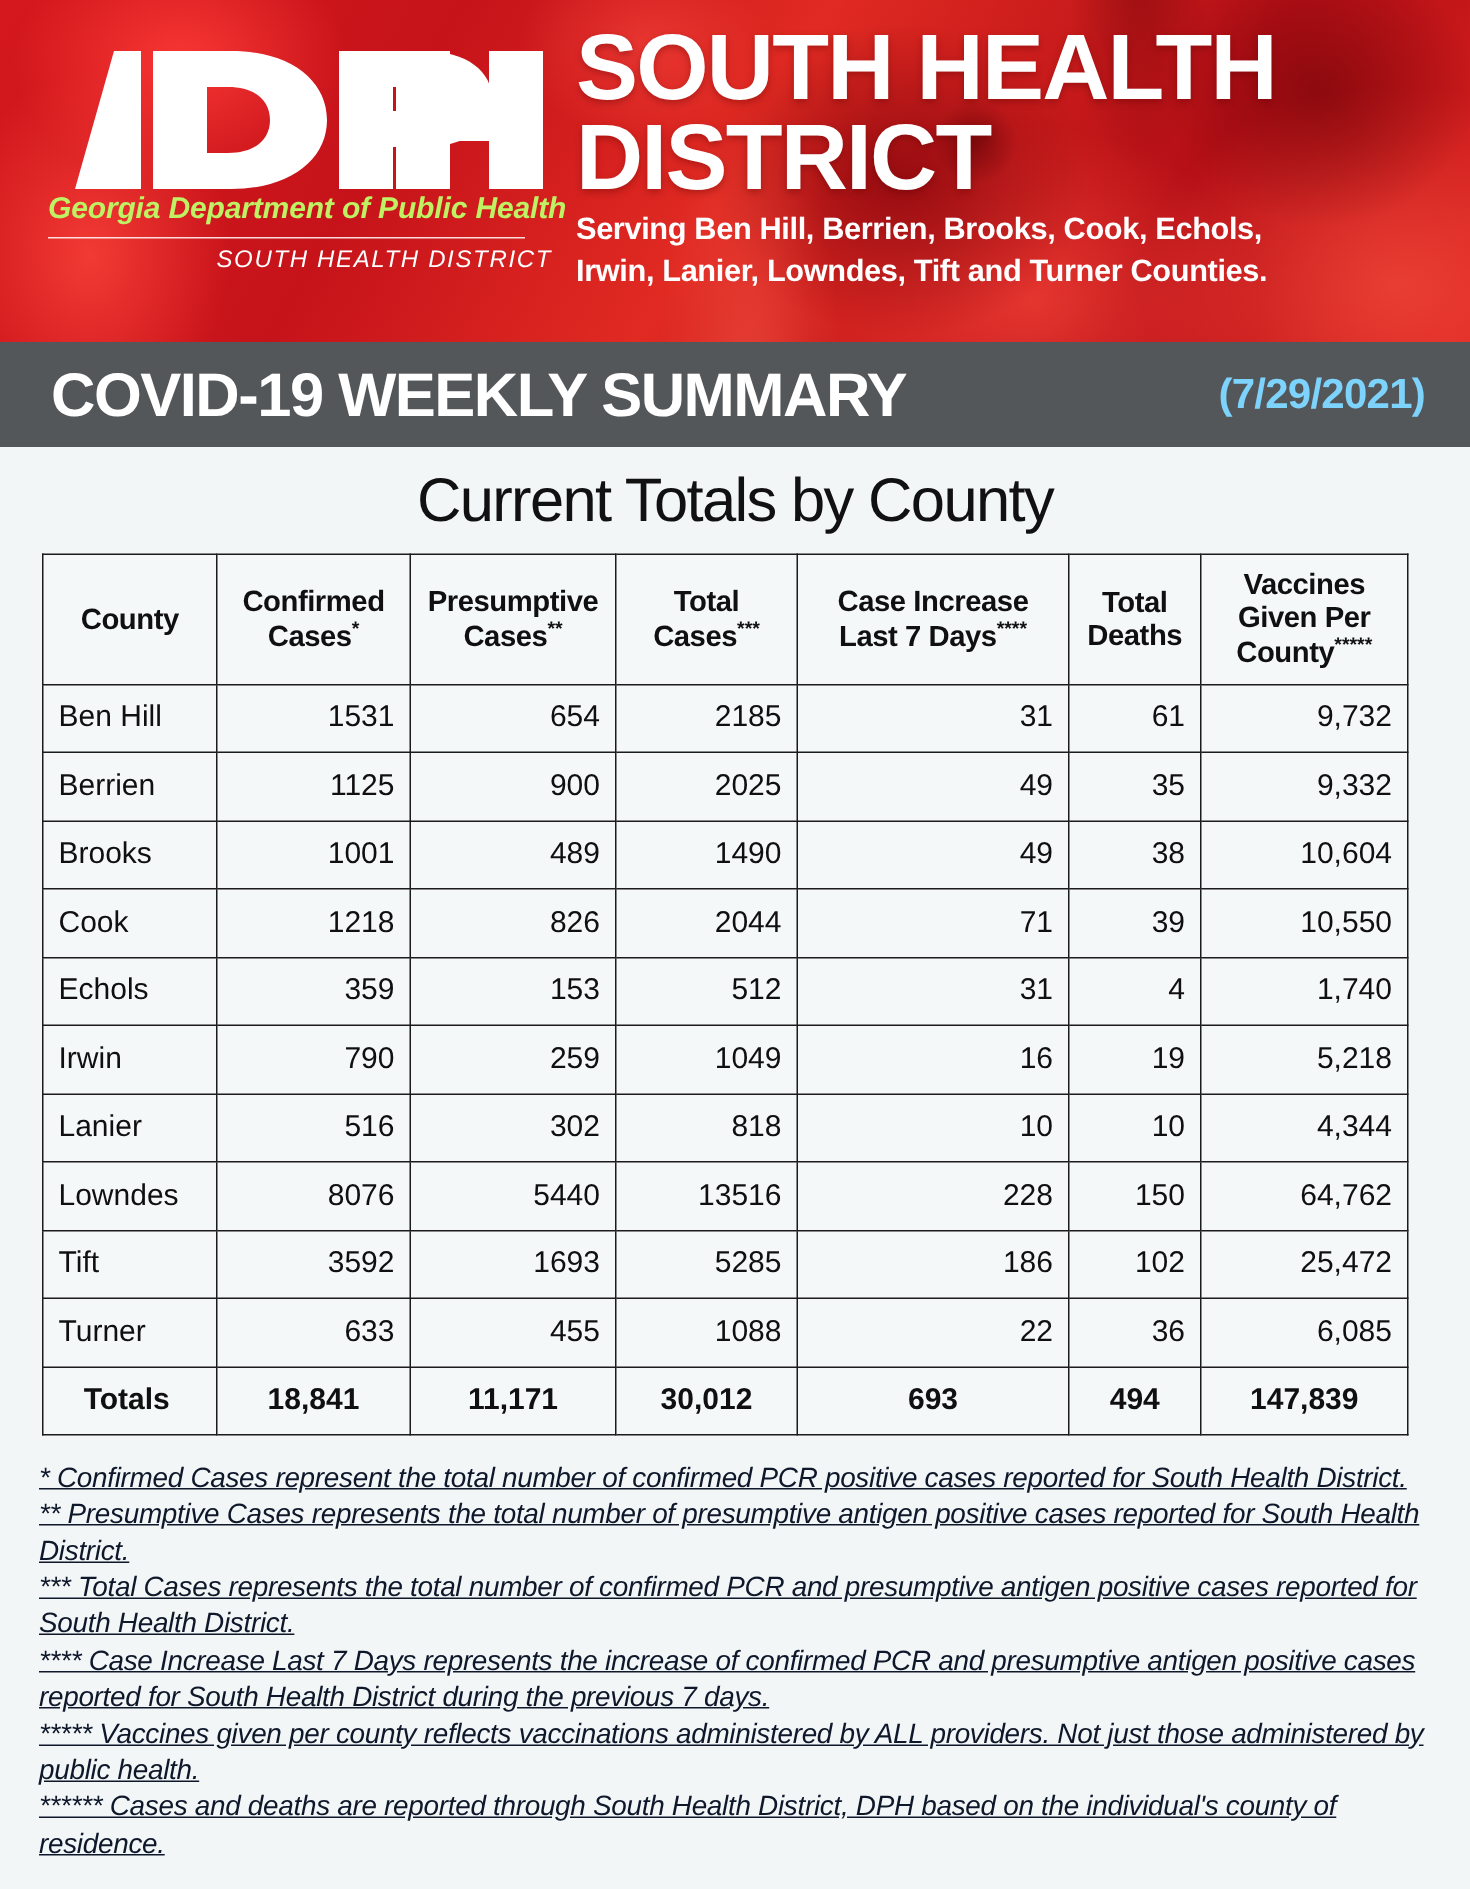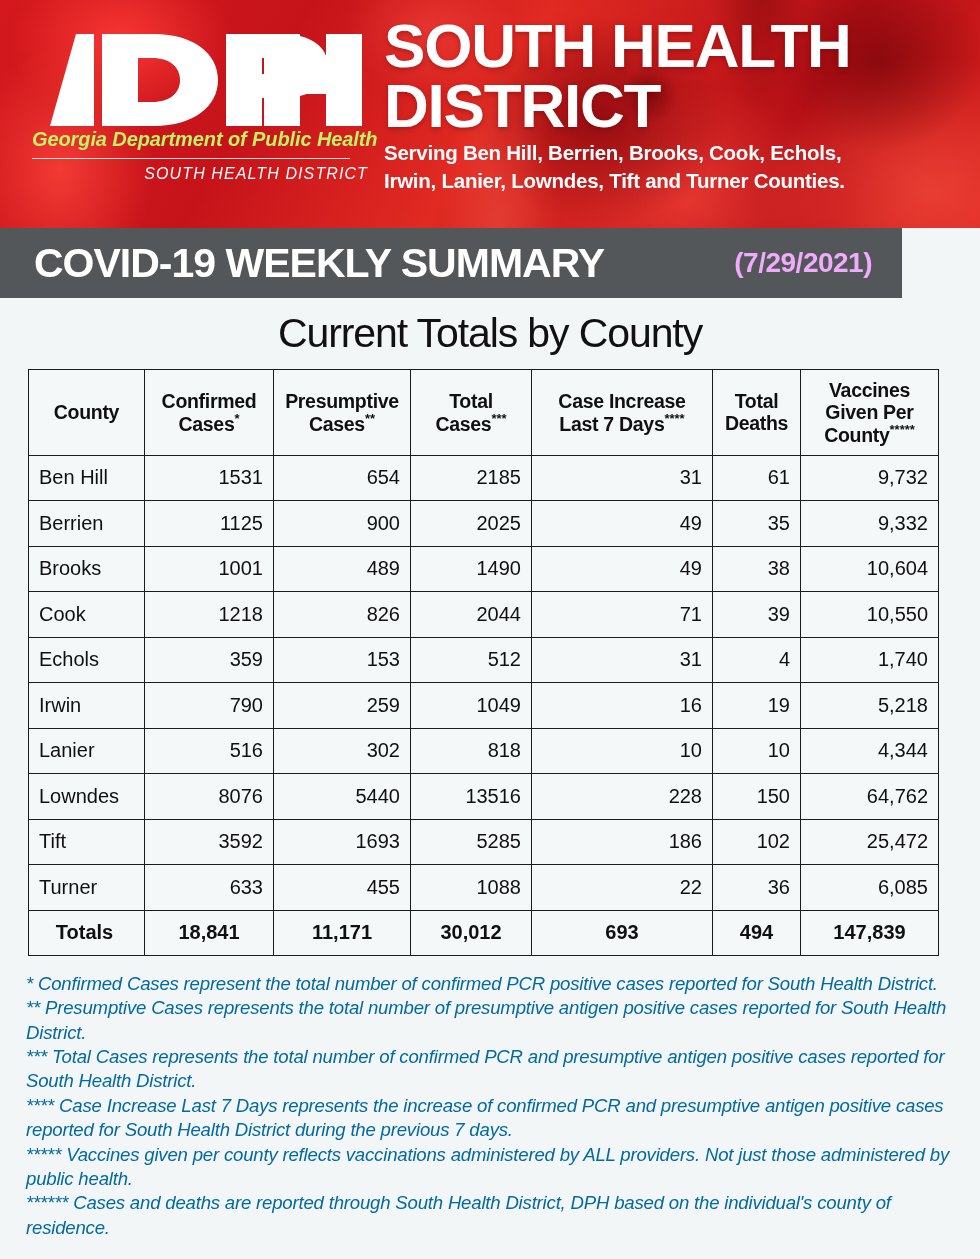--- a/index.html
+++ b/index.html
@@ -99,36 +99,36 @@
     margin-top: 4px;
     color: #ffffff;
     font-size: 20.5px;
     font-weight: bold;
     line-height: 1.34;
     letter-spacing: -0.25px;
   }
 
   
   .dark-bar {
-    width: 902px;
+    width: 980px;
     height: 70px;
     background: #54575a;
     display: flex;
     align-items: center;
     padding: 0 30px 0 34px;
   }
   .dark-title {
     color: #ffffff;
     font-size: 41px;
     font-weight: bold;
     letter-spacing: -1px;
     flex: 0 0 auto;
   }
   .dark-date {
-    color: #f0abfc;
+    color: #7dd3fc;
     font-size: 28px;
     font-weight: bold;
     margin-left: auto;
     letter-spacing: -0.5px;
   }
 
   
   .page-body {
     background: #f2f6f7;
     padding: 0;
@@ -203,22 +203,23 @@
 
   
   .footnotes {
     padding: 16px 24px 0 26px;
   }
   .footnotes p {
     margin: 0;
     font-style: italic;
     font-size: 18.6px;
     line-height: 1.31;
-    color: #0369a1;
+    color: #0f172a;
     letter-spacing: -0.2px;
+    text-decoration: underline;
   }
 </style>
 </head>
 <body>
 
 <div class="header-banner">
   <div class="header-bg"></div>
 
   <div class="logo-block">
     <div class="dph-letters">

